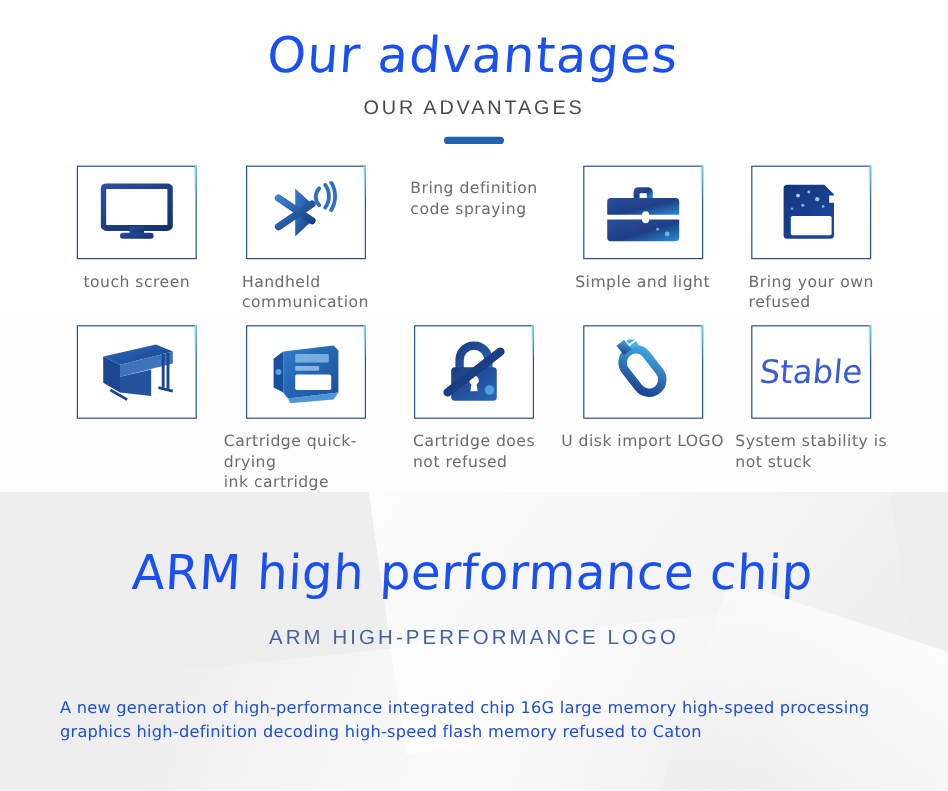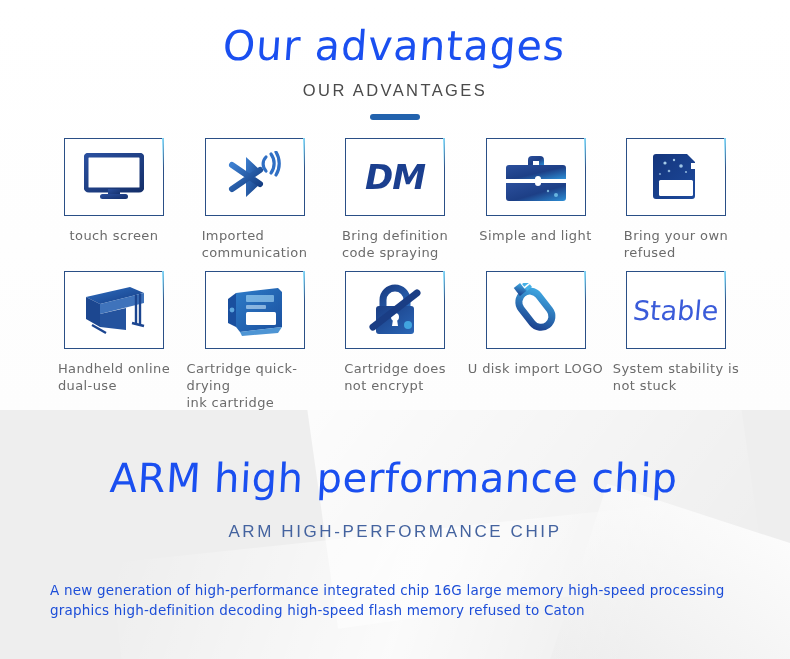--- a/index.html
+++ b/index.html
@@ -197,28 +197,25 @@
                     <stop offset="1" stop-color="#123a7e"></stop>
               </linearGradient>
                 </defs>
               <path d="M22 6 L36 19 L22 32 L22 6 Z M22 20 L36 33 L22 46 L22 20 Z" fill="url(#gBt)"></path>
               <path d="M8 14 L36 33 M8 38 L36 19" stroke="url(#gBt)" stroke-width="6" stroke-linecap="round" fill="none"></path>
               <path d="M42 20 A10 10 0 0 1 42 6" stroke="#2f6fc4" stroke-width="3.2" fill="none" stroke-linecap="round"></path>
               <path d="M47 22 A16 16 0 0 0 47 3" stroke="#2f6fc4" stroke-width="3.2" fill="none" stroke-linecap="round"></path>
               <path d="M52 24 A22 22 0 0 0 52 1" stroke="#2f6fc4" stroke-width="3.2" fill="none" stroke-linecap="round"></path>
             </svg>
           </div>
-          <div class="cap">Imported
+          <div class="cap">Handheld
 communication</div>
         </div>
 
         <div class="cell">
-          <div class="iconbox">
-            <span class="dm-text">DM</span>
-          </div>
           <div class="cap">Bring definition
 code spraying</div>
         </div>
 
         <div class="cell">
           <div class="iconbox">
             <svg width="64" height="52" viewBox="0 0 64 52">
               <defs>
                   <linearGradient id="gBrf" x1="0" y1="0" x2="1" y2="1">
                 <stop offset="0" stop-color="#2b4f9c"></stop>
@@ -274,22 +271,20 @@
                 </defs>
               <path d="M8 14 L52 4 L66 10 L22 21 Z" fill="url(#gHh)"></path>
               <path d="M8 14 L22 21 L22 44 L8 36 Z" fill="#1c4790"></path>
               <path d="M22 21 L66 10 L66 20 L22 31 Z" fill="#2a64b4" opacity=".9"></path>
               <path d="M22 31 L48 25 L48 47 L22 44 Z" fill="#24539e"></path>
               <path d="M58 12 L58 40 M62 11 L62 41" stroke="#1b4590" stroke-width="2.4" fill="none"></path>
               <path d="M54 40 L66 43" stroke="#1b4590" stroke-width="2.4" fill="none"></path>
               <path d="M14 42 L28 50" stroke="#1b4590" stroke-width="2.2" fill="none"></path>
             </svg>
           </div>
-          <div class="cap">Handheld online
-dual-use</div>
         </div>
 
         <div class="cell">
           <div class="iconbox">
             <svg width="70" height="54" viewBox="0 0 70 54">
               <defs>
                   <linearGradient id="gInk" x1="0" y1="0" x2="1" y2="1">
                 <stop offset="0" stop-color="#2e7cc8"></stop>
                     <stop offset="1" stop-color="#1a4f9e"></stop>
               </linearGradient>
@@ -318,21 +313,21 @@
                 </defs>
               <path d="M16 24 v-7 a12 12 0 0 1 24 0 v7" fill="none" stroke="url(#gLk)" stroke-width="7"></path>
               <rect x="9" y="23" width="38" height="28" rx="3" fill="url(#gLk)"></rect>
               <circle cx="28" cy="34" r="4" fill="#ffffff"></circle>
               <path d="M26.2 35 h3.6 l1.2 8 h-6 z" fill="#ffffff"></path>
               <circle cx="41" cy="42" r="4" fill="#49b7ec" opacity=".8"></circle>
               <path d="M6 44 L50 10" stroke="#1a3d84" stroke-width="7" stroke-linecap="round"></path>
             </svg>
           </div>
           <div class="cap">Cartridge does
-not encrypt</div>
+not refused</div>
         </div>
 
         <div class="cell">
           <div class="iconbox">
             <svg width="52" height="54" viewBox="0 0 52 54">
               <defs>
                   <linearGradient id="gUsb" x1="0" y1="1" x2="1" y2="0">
                 <stop offset="0" stop-color="#1b3f8c"></stop>
                     <stop offset="1" stop-color="#3fa8e2"></stop>
               </linearGradient>
@@ -360,18 +355,18 @@
     </div>
   </section>
 
   <section class="armsec">
     <div class="sheen1"></div>
     <div class="sheen2"></div>
     <div class="sheen3"></div>
 
     <div class="arm-inner">
       <div class="arm-title">ARM high performance chip</div>
-      <div class="arm-sub">ARM HIGH-PERFORMANCE CHIP</div>
+      <div class="arm-sub">ARM HIGH-PERFORMANCE LOGO</div>
       <p class="arm-body">A new generation of high-performance integrated chip 16G large memory high-speed processing graphics high-definition decoding high-speed flash memory refused to Caton</p>
     </div>
   </section>
 
 </div>
 
 </body></html>

